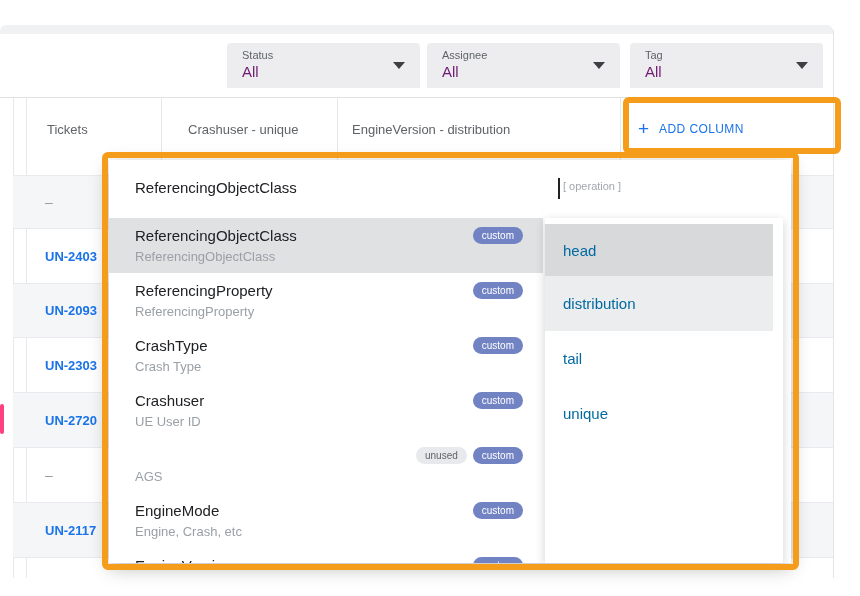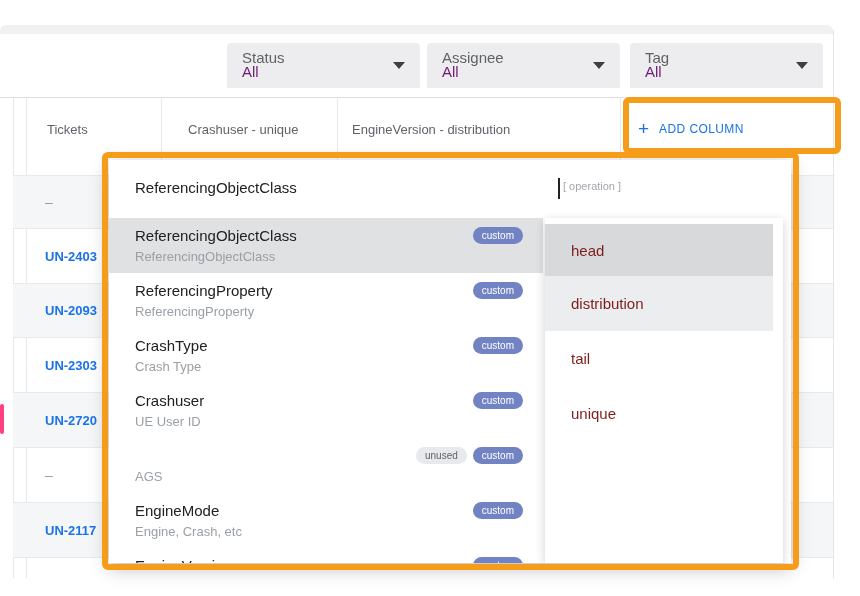--- a/index.html
+++ b/index.html
@@ -10,21 +10,21 @@
   }
   .abs { position:absolute; }
 
   
   .top-strip { left:0; top:25px; width:833px; height:9px; background:#eff1f3; border-radius:6px 6px 0 0; }
   .card-right-edge { left:833px; top:30px; width:1px; height:548px; background:#e3e5e8; }
   .card-left-edge { left:13px; top:97px; width:1px; height:481px; background:#e6e8eb; }
 
   
   .filter { top:43px; height:45px; width:193px; background:#ededef; border-radius:4px 4px 0 0; cursor:pointer; }
-  .filter .flabel { position:absolute; left:15px; top:6px; font-size:15px; color:#5f6368; }
+  .filter .flabel { position:absolute; left:15px; top:6px; font-size:11px; color:#5f6368; }
   .filter .fvalue { position:absolute; left:15px; top:20px; font-size:15px; color:#701a75; }
   .tri { position:absolute; right:15px; top:19px; width:0; height:0;
          border-left:6px solid transparent; border-right:6px solid transparent; border-top:7px solid #3c4043; }
 
   
   .hdr-line { left:0; top:97px; width:833px; height:1px; background:#e0e0e0; }
   .vsep { width:1px; background:#e6e8eb; }
   .hcell { font-size:13px; color:#5f6368; }
 
   .add-col { left:638px; top:117px; height:24px; display:flex; align-items:center; gap:10px;
@@ -57,21 +57,21 @@
   .fitem .fname { font-size:15px; color:#202124; white-space:nowrap; }
   .fitem .spacer { flex:1; }
   .badge { font-size:10px; line-height:17px; padding:0 9px; border-radius:9px; white-space:nowrap; }
   .badge.custom { background:#7283c3; color:#fff; }
   .badge.unused { background:#e7e9ec; color:#5f6368; }
   .fitem .fdesc { position:absolute; left:26px; top:31px; font-size:13px; color:#9aa0a6; white-space:nowrap; }
 
   .ops { position:absolute; left:436px; top:58px; width:238px; bottom:0; background:#fff;
          box-shadow:0 3px 10px rgba(0,0,0,.18); }
   .op-row { position:absolute; left:0; width:228px; display:flex; align-items:center;
-            padding-left:26px; font-size:15px; color:#7f1d1d; cursor:pointer; }
+            padding-left:18px; font-size:15px; color:#0369a1; cursor:pointer; }
   .op-row.hov { background:#d7d9db; }
   .op-row.sel { background:#ebedee; }
 
   
   .ann { border:6px solid #f59d1b; border-radius:6px; background:transparent; pointer-events:none; }
   .ann-a { left:623px; top:97px; width:218px; height:57px; z-index:9; }
   .ann-b { left:102px; top:152px; width:697px; height:418px; z-index:8; }
 </style>
 </head>
 <body>

